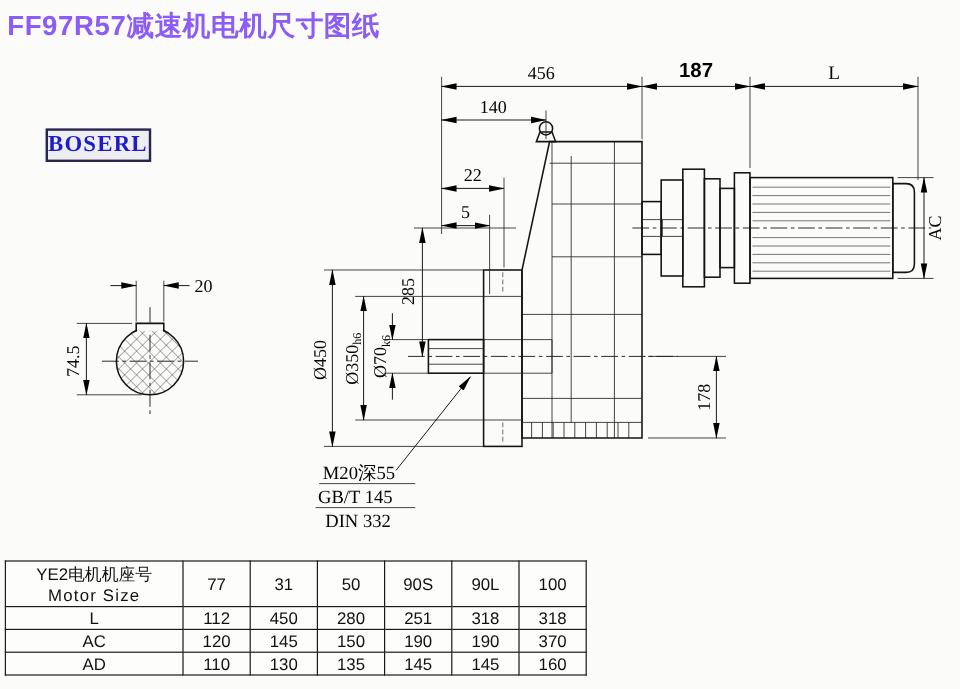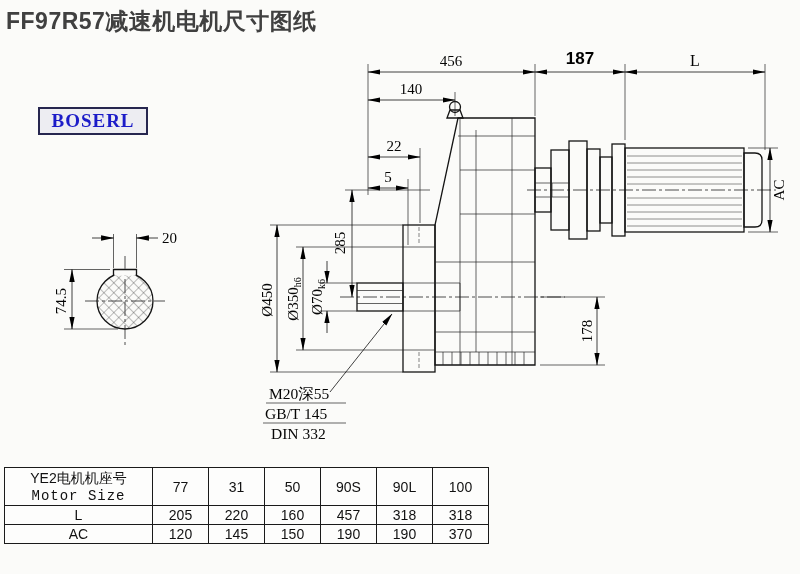--- a/index.html
+++ b/index.html
@@ -1,21 +1,21 @@
 <!DOCTYPE html>
 <html><head>
 <meta charset="utf-8">
 <style>
   * { margin:0; padding:0; box-sizing:border-box; }
   html,body { width:800px; height:574px; }
   body { background:#fbfbf9; font-family:"Liberation Sans",sans-serif; }
   .page { position:relative; width:800px; height:574px; background:#fbfbf9; overflow:hidden; }
-  .title { position:absolute; left:6px; top:6px; font-size:23px; font-weight:bold; color:#404040; letter-spacing:.5px; font-family:"Liberation Sans",sans-serif;text-align:right; }
-  .logo { position:absolute; left:38px; top:107px; width:110px; height:28px; border:2px solid #26264f; background:#ededf2;
-          display:flex; align-items:center; justify-content:center; font-family:"Liberation Serif",serif;
+  .title { position:absolute; left:6px; top:6px; font-size:23px; font-weight:bold; color:#8b5cf6; letter-spacing:.5px; font-family:"Liberation Sans",sans-serif;text-align:right; }
+  .logo { position:absolute; left:38px; top:107px; width:88px; height:28px; border:2px solid #26264f; background:#ededf2;
+          display:flex; align-items:center; justify-content:flex-start; font-family:"Liberation Serif",serif;
           font-weight:bold; font-size:19px; color:#1c1cc8; letter-spacing:1px; }
   svg.drawing { position:absolute; left:0; top:0; }
 
   
   .ol  { stroke:#141414; stroke-width:1.3; fill:none; }
   .il  { stroke:#222;    stroke-width:.7;  fill:none; }
   .fin { stroke:#333;    stroke-width:.55; fill:none; }
   .cl  { stroke:#222;    stroke-width:.8;  fill:none; stroke-dasharray:14 3 3 3; }
   .dl  { stroke:#111;    stroke-width:.8;  fill:none; }
   .xl  { stroke:#222;    stroke-width:.7;  fill:none; }
@@ -26,21 +26,21 @@
   text.dimL { font-family:"Liberation Serif",serif; font-size:16px; fill:#050505; }
   text.dimb { font-family:"Liberation Sans",sans-serif; font-size:17px; font-weight:bold; fill:#000; }
   text.note { font-family:"Liberation Serif",serif; font-size:15.5px; fill:#050505; }
   .subt { font-size:10px; }
 
   
   .size-table { position:absolute; left:4px; top:467px; border-collapse:collapse; table-layout:fixed; background:#fdfdfc; }
   .size-table td { border:1px solid #1a1a1a; text-align:center; vertical-align:middle; font-size:14px; color:#111; padding:0; height:19px; }
   .size-table tr.hdr td { height:38px; }
   .size-table .hcell div { line-height:18px; }
-  .size-table .en { letter-spacing:1px;font-family:Liberation Mono, monospace; }
+  .size-table .en { letter-spacing:1px; }
 </style>
 </head>
 <body>
 
 <div class="page">
 
   <h1 class="title">FF97R57减速机电机尺寸图纸</h1>
 
   <div class="logo">
     <span>BOSERL</span>
@@ -224,32 +224,41 @@
         </td>
         <td>77</td>
         <td>31</td>
         <td>50</td>
         <td>90S</td>
         <td>90L</td>
         <td>100</td>
       </tr>
       <tr>
         <td>L</td>
-        <td>205</td>
-        <td>220</td>
-        <td>160</td>
-        <td>457</td>
+        <td>112</td>
+        <td>450</td>
+        <td>280</td>
+        <td>251</td>
         <td>318</td>
         <td>318</td>
       </tr>
       <tr>
         <td>AC</td>
         <td>120</td>
         <td>145</td>
         <td>150</td>
         <td>190</td>
         <td>190</td>
         <td>370</td>
       </tr>
+      <tr>
+        <td>AD</td>
+        <td>110</td>
+        <td>130</td>
+        <td>135</td>
+        <td>145</td>
+        <td>145</td>
+        <td>160</td>
+      </tr>
     </tbody>
   </table>
 
 </div>
 
 </body></html>

